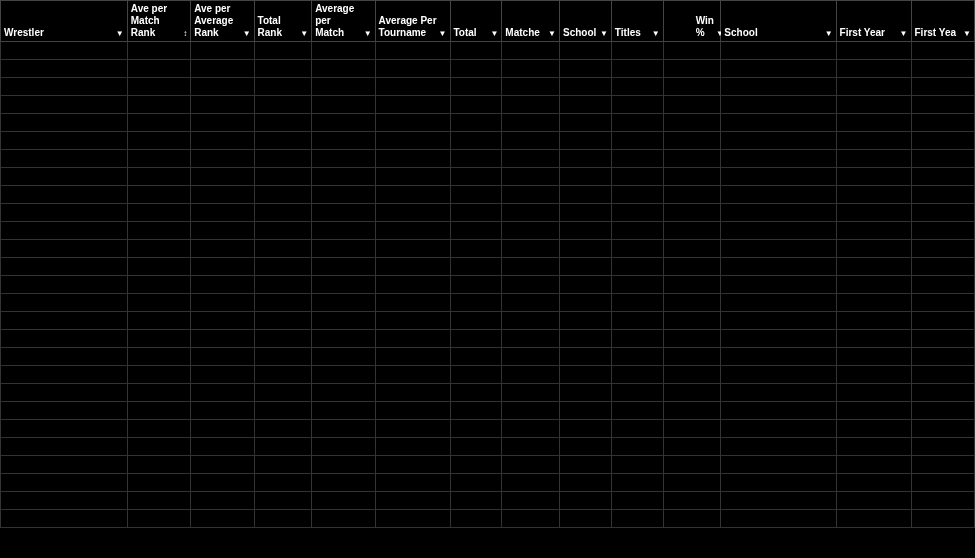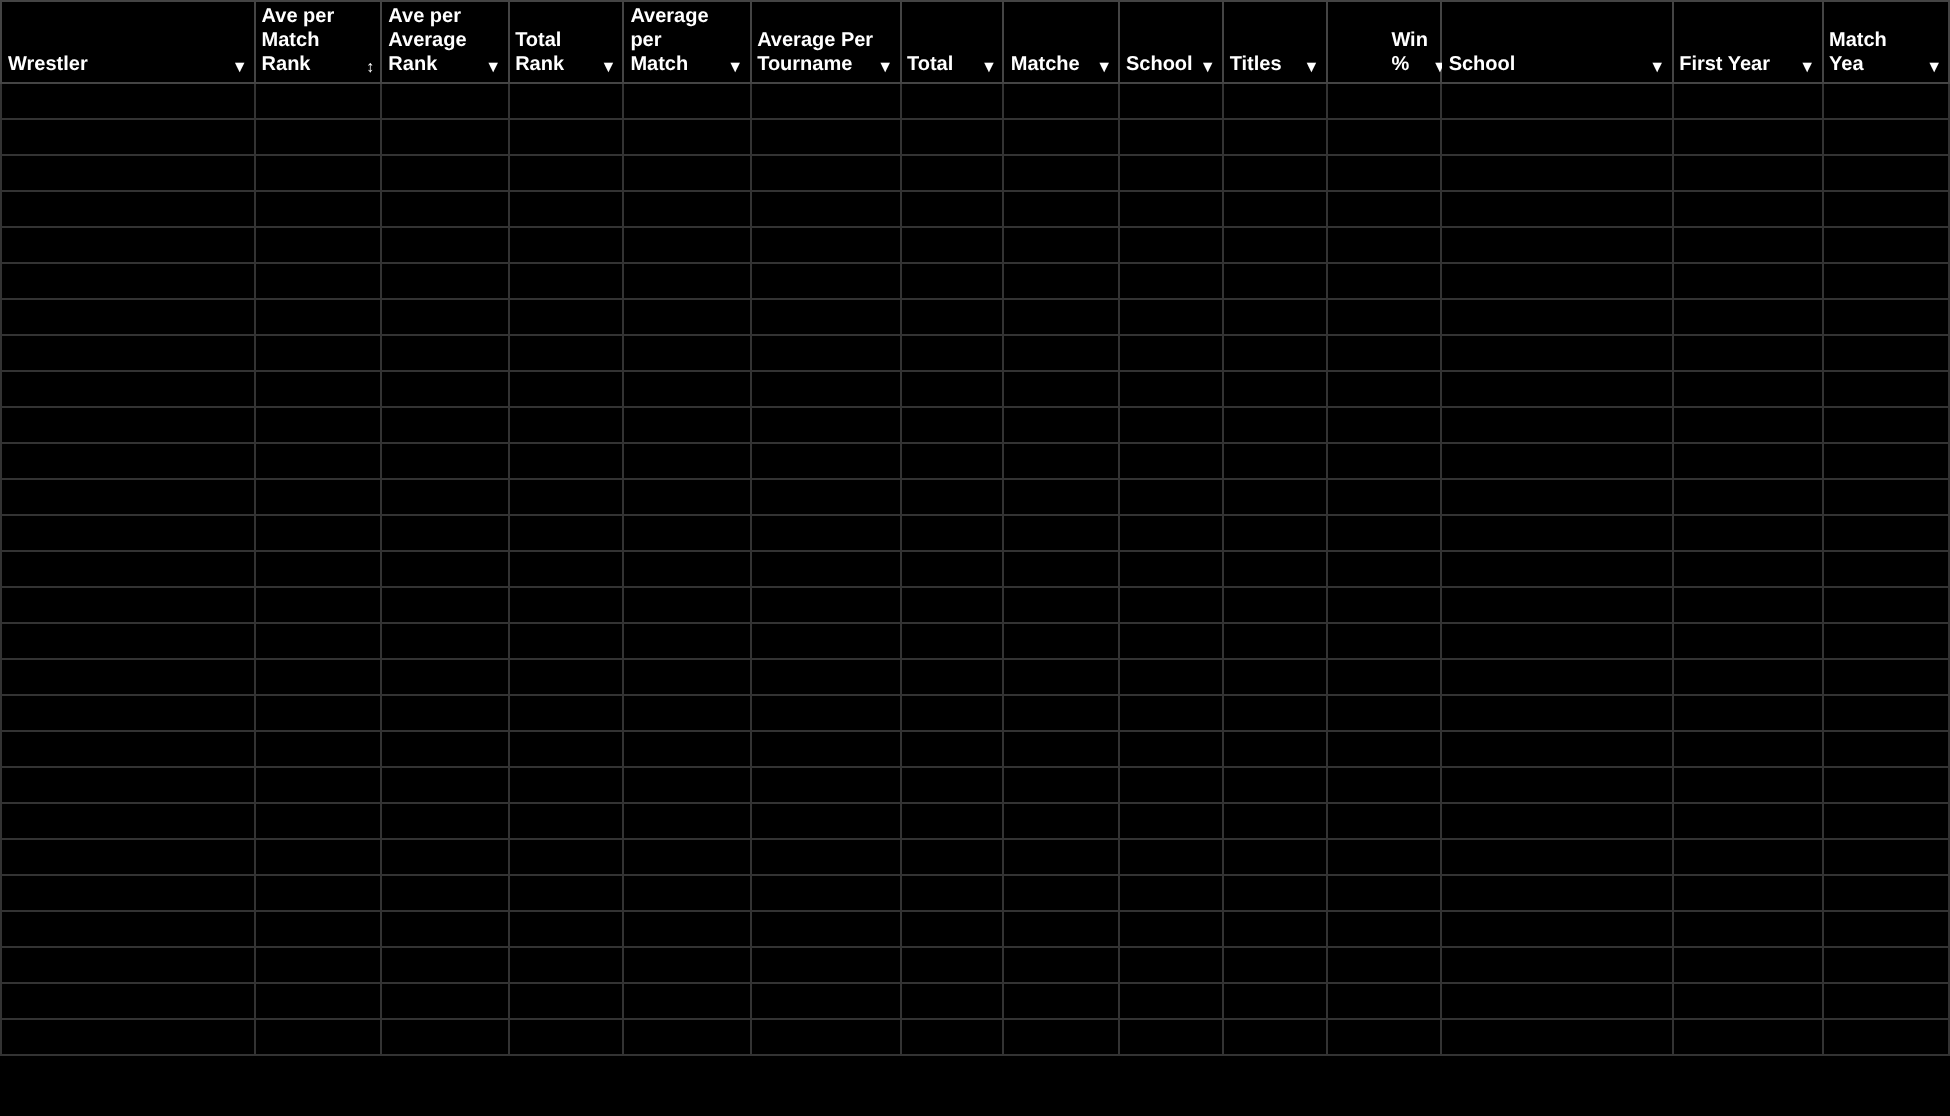--- a/index.html
+++ b/index.html
@@ -192,21 +192,21 @@
 
         <th class="col-first-year">
           <div class="header-content">
             <span>First Year</span>
             <span class="sort-icon">▼</span>
           </div>
         </th>
 
         <th class="col-last-year">
           <div class="header-content">
-            <span>Match Yea</span>
+            <span>First Yea</span>
             <span class="sort-icon">▼</span>
           </div>
         </th>
       </tr>
     </thead>
     <tbody id="table-body">
     <tr>
           <td></td>
           <td></td>
           <td></td>

